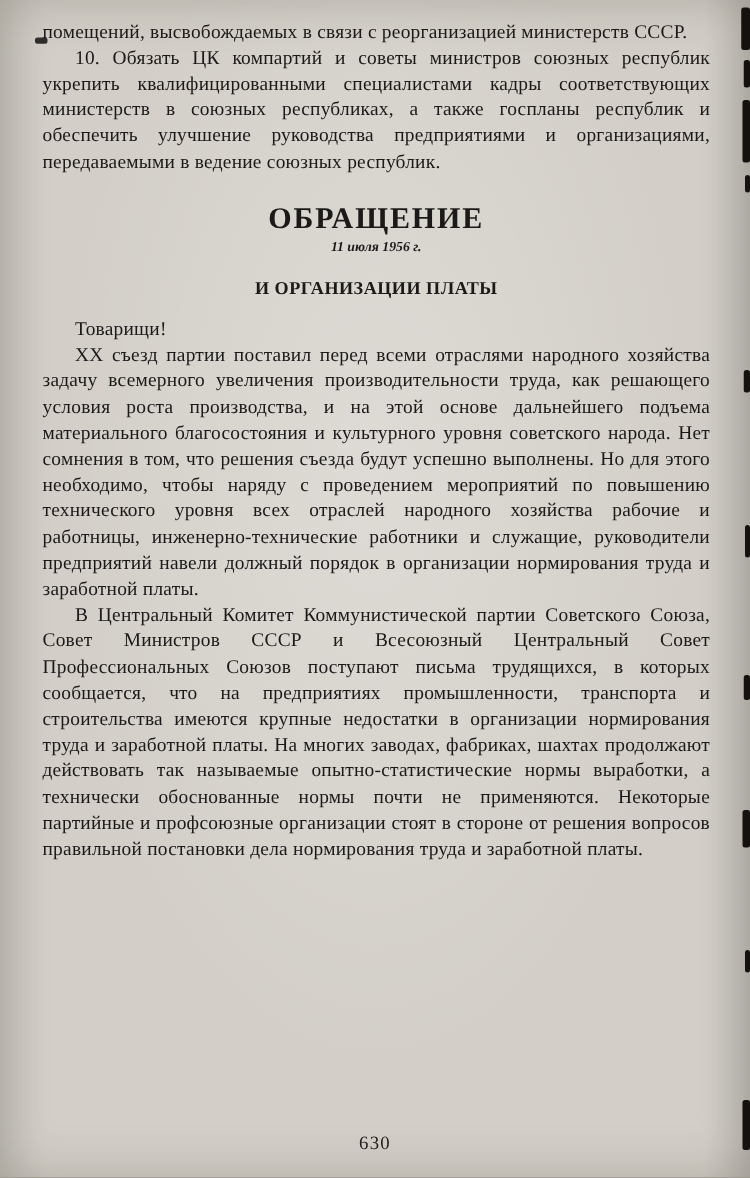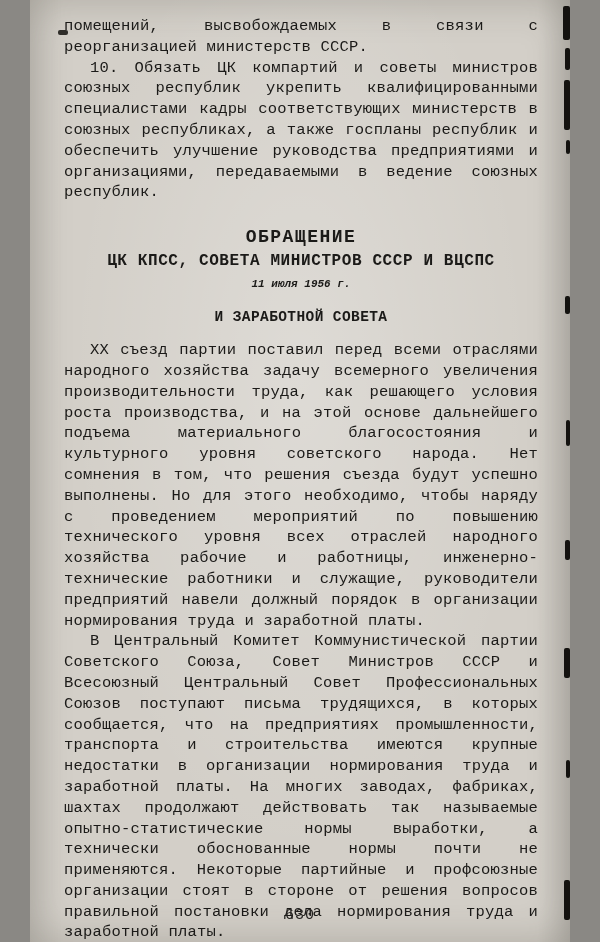--- a/index.html
+++ b/index.html
@@ -2,30 +2,30 @@
 <html lang="ru"><head>
 <meta charset="utf-8">
 <style>
   html, body {
     margin: 0;
     padding: 0;
     background: #8a8884;
   }
   .page {
     position: relative;
-    width: 540px;
+    width: 600px;
     height: 942px;
     margin: 0 auto;
     background: #d3cfc8;
     background-image:
       radial-gradient(ellipse at 50% 40%, rgba(255,255,255,0.25) 0%, rgba(255,255,255,0) 60%),
       linear-gradient(90deg, rgba(0,0,0,0.06) 0%, rgba(0,0,0,0) 6%, rgba(0,0,0,0) 94%, rgba(0,0,0,0.10) 100%);
     box-shadow: inset 0 0 40px rgba(60,55,45,0.25);
     overflow: hidden;
-    font-family: Liberation Mono, monospace;
+    font-family: Liberation Serif, serif;
     color: #1b1a18;
     box-sizing: border-box;
     padding: 16px 32px 16px 34px;
   }
   .body-text {
     font-size: 15.5px;
     line-height: 20.8px;
     text-align: justify;
     letter-spacing: 0.2px;
   }
@@ -33,21 +33,21 @@
     margin: 0;
     text-indent: 26px;
   }
   .no-indent { text-indent: 0 !important; }
 
   .heading-block {
     text-align: center;
     margin-top: 22px;
   }
   .heading-main {
-    font-size: 18px;
+    font-size: 24px;
     font-weight: bold;
     letter-spacing: 1.5px;
     line-height: 24px;
   }
   .heading-sub {
     font-size: 16px;
     font-weight: bold;
     letter-spacing: 0.6px;
     line-height: 24px;
   }
@@ -112,29 +112,29 @@
 
 <div class="page">
 
   <div class="body-text">
     <p class="no-indent">помещений, высвобождаемых в связи с реорганизацией министерств СССР.</p>
     <p>10. Обязать ЦК компартий и советы министров союзных республик укрепить квалифицированными специалистами кадры соответствующих министерств в союзных республиках, а также госпланы республик и обеспечить улучшение руководства предприятиями и организациями, передаваемыми в ведение союзных республик.</p>
   </div>
 
   <div class="heading-block">
     <div class="heading-main">ОБРАЩЕНИЕ</div>
-    <div class="heading-sub">ЦК КПСС, СОВЕТА МИНИСТРОВ СССР И ВЦСПС</div>
     <div class="heading-date">11 июля 1956 г.</div>
     <div class="heading-subject">
-      <div>И ЗАРАБОТНОЙ СОВЕТА</div>
+      <div>И ОРГАНИЗАЦИИ ПЛАТЫ</div>
     </div>
   </div>
 
 
   <div class="body-text main-body">
+    <p>Товарищи!</p>
     <p>XX съезд партии поставил перед всеми отраслями народного хозяйства задачу всемерного увеличения производительности труда, как решающего условия роста производства, и на этой основе дальнейшего подъема материального благосостояния и культурного уровня советского народа. Нет сомнения в том, что решения съезда будут успешно выполнены. Но для этого необходимо, чтобы наряду с проведением мероприятий по повышению технического уровня всех отраслей народного хозяйства рабочие и работницы, инженерно-технические работники и служащие, руководители предприятий навели должный порядок в организации нормирования труда и заработной платы.</p>
     <p>В Центральный Комитет Коммунистической партии Советского Союза, Совет Министров СССР и Всесоюзный Центральный Совет Профессиональных Союзов поступают письма трудящихся, в которых сообщается, что на предприятиях промышленности, транспорта и строительства имеются крупные недостатки в организации нормирования труда и заработной платы. На многих заводах, фабриках, шахтах продолжают действовать так называемые опытно-статистические нормы выработки, а технически обоснованные нормы почти не применяются. Некоторые партийные и профсоюзные организации стоят в стороне от решения вопросов правильной постановки дела нормирования труда и заработной платы.</p>
   </div>
 
   <div class="page-number">630</div>
 
   <div class="artifact a1"></div>
   <div class="artifact a2"></div>
   <div class="artifact a3"></div>
   <div class="artifact a4"></div>

